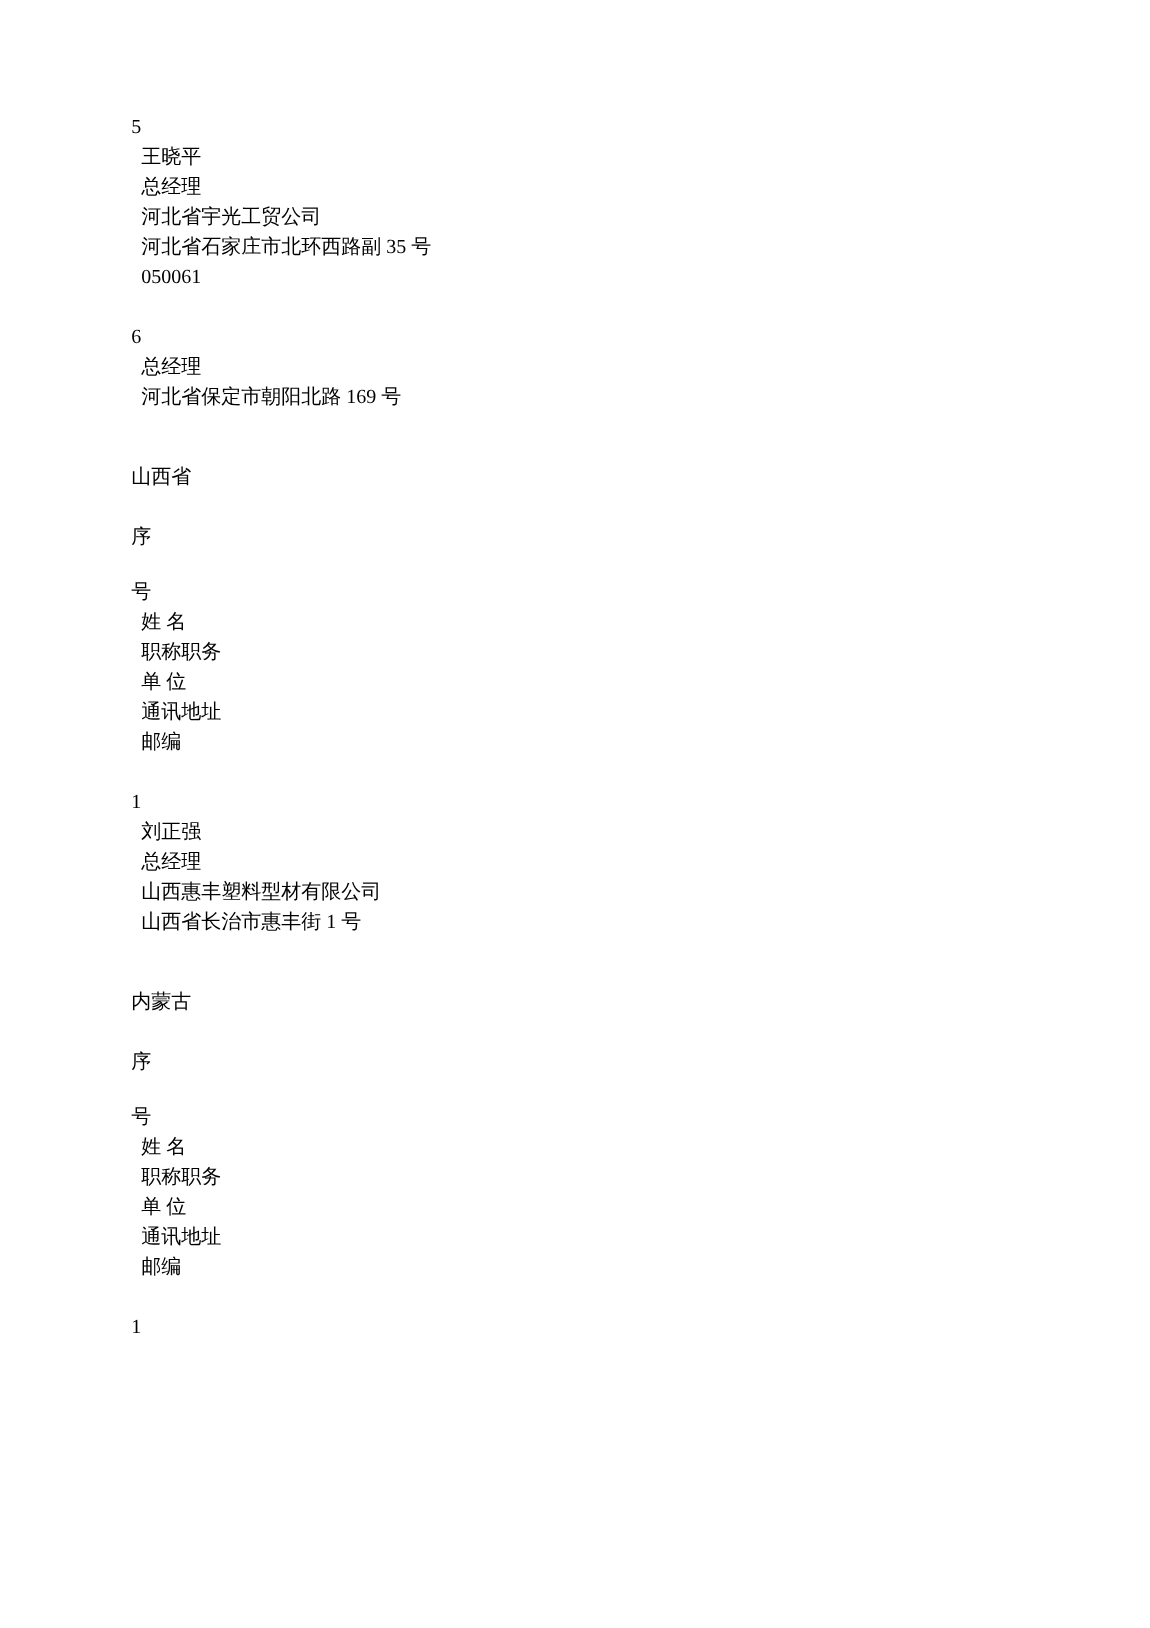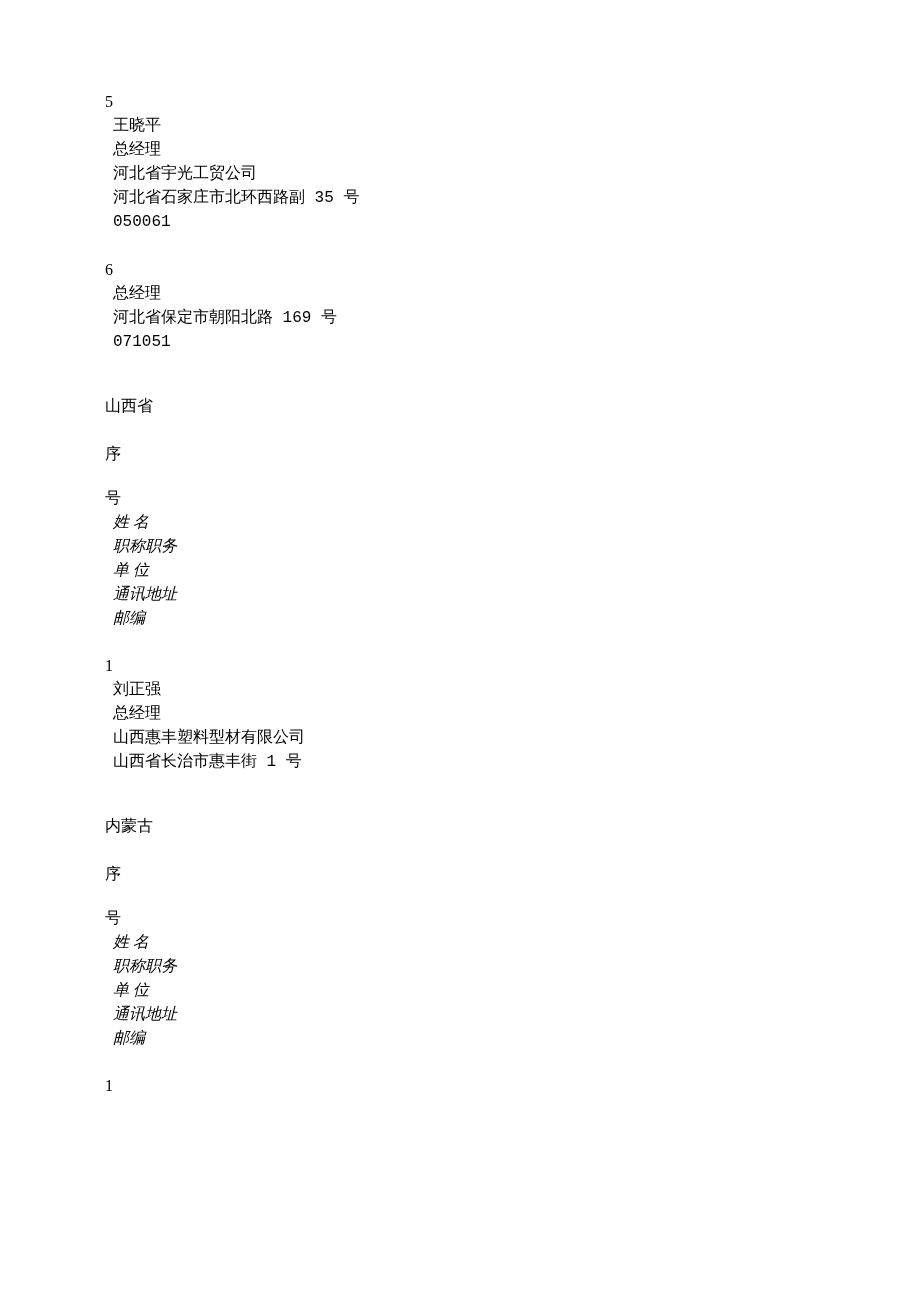--- a/index.html
+++ b/index.html
@@ -14,35 +14,33 @@
     box-sizing: border-box;
   }
   .entry {
     margin-bottom: 24px;
   }
   .entry-num {
     margin-left: 0;
   }
   .entry-field {
     margin-left: 8px;
-    font-family: Liberation Mono, monospace;
   }
   .section-title {
     margin-top: 40px;
     margin-bottom: 24px;
   }
   .header-block {
     margin-bottom: 24px;
   }
   .hdr-line {
     margin-left: 0;
   }
   .hdr-field {
     margin-left: 8px;
-    font-style: italic;
   }
   .xu {
     margin-top: 24px;
     margin-bottom: 20px;
   }
 </style>
 </head>
 <body>
 
 <div class="entry">
@@ -51,21 +49,20 @@
   <div class="entry-field">总经理</div>
   <div class="entry-field">河北省宇光工贸公司</div>
   <div class="entry-field">河北省石家庄市北环西路副 35 号</div>
   <div class="entry-field">050061</div>
 </div>
 
 <div class="entry">
   <div class="entry-num">6</div>
   <div class="entry-field">总经理</div>
   <div class="entry-field">河北省保定市朝阳北路 169 号</div>
-  <div class="entry-field">071051</div>
 </div>
 
 <div class="section-title">山西省</div>
 
 <div class="xu">序</div>
 
 <div class="header-block">
   <div class="hdr-line">号</div>
   <div class="hdr-field">姓    名</div>
   <div class="hdr-field">职称职务</div>

